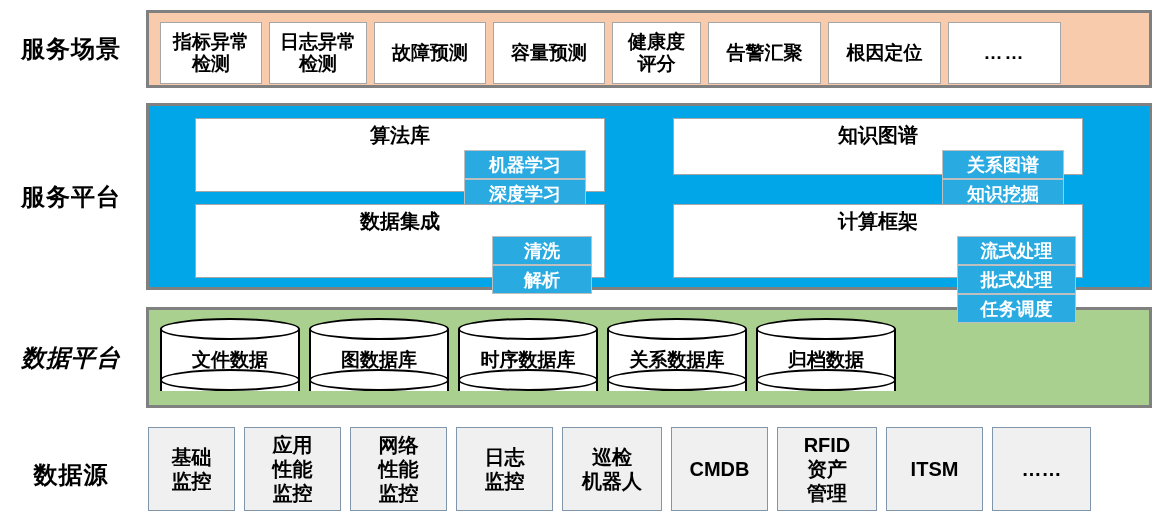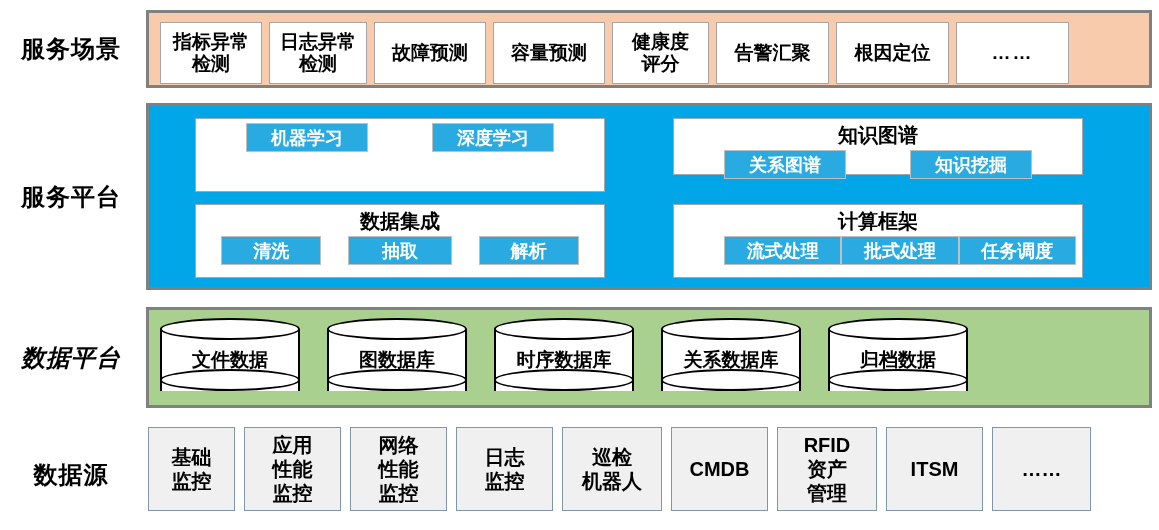--- a/index.html
+++ b/index.html
@@ -92,20 +92,21 @@
     font-size: 20px;
     color: #000000;
     margin-top: 5px;
     line-height: 1.1;
   }
   .chip-row {
     display: flex;
     justify-content: center;
     align-items: flex-end;
     margin-top: 4px;
+    flex-direction: column;
   }
   .chip {
     background: #29abe2;
     border: 1px solid #bfbfbf;
     box-sizing: border-box;
     color: #ffffff;
     font-weight: bold;
     font-size: 18px;
     height: 29px;
     display: flex;
@@ -121,21 +122,21 @@
     left: 160px;
     top: 318px;
     height: 84px;
     display: flex;
     align-items: center;
   }
   .cylinder {
     position: relative;
     width: 140px;
     height: 84px;
-    margin-right: 27px;
+    margin-right: 9px;
   }
   .cylinder:last-child { margin-right: 6px; }
   .cyl-body {
     position: absolute;
     left: 0;
     top: 11px;
     width: 140px;
     height: 62px;
     background: #ffffff;
     border-left: 2px solid #000000;
@@ -232,36 +233,37 @@
     <div class="card scene-box" style="width:98px">
       <span style="white-space:pre-line">日志异常
 检测</span>
     </div>
     <div class="card scene-box" style="width:112px">
       <span style="white-space:pre-line">故障预测</span>
     </div>
     <div class="card scene-box" style="width:112px">
       <span style="white-space:pre-line">容量预测</span>
     </div>
-    <div class="card scene-box" style="width:97px">
+    <div class="card scene-box" style="width:89px">
       <span style="white-space:pre-line">健康度
 评分</span>
     </div>
     <div class="card scene-box" style="width:113px">
       <span style="white-space:pre-line">告警汇聚</span>
     </div>
     <div class="card scene-box" style="width:113px">
       <span style="white-space:pre-line">根因定位</span>
     </div>
     <div class="card scene-box" style="width:113px">
       <span class="ellipsis">……</span>
     </div>
   </div>
 
   <div class="panel" style="left:195px; top:118px; width:410px; height:74px;">
+    <div class="panel-title">算法库</div>
     <div class="chip-row" style="justify-content:space-around; padding:0 18px;">
       <div class="chip" style="width:122px">
         <span>机器学习</span>
       </div>
       <div class="chip" style="width:122px">
         <span>深度学习</span>
       </div>
     </div>
   </div>
 
@@ -275,23 +277,20 @@
         <span>知识挖掘</span>
       </div>
     </div>
   </div>
 
   <div class="panel" style="left:195px; top:204px; width:410px; height:74px;">
     <div class="panel-title">数据集成</div>
     <div class="chip-row" style="justify-content:space-around; padding:0 12px;">
       <div class="chip" style="width:100px">
         <span>清洗</span>
-      </div>
-      <div class="chip" style="width:104px">
-        <span>抽取</span>
       </div>
       <div class="chip" style="width:100px">
         <span>解析</span>
       </div>
     </div>
   </div>
 
   <div class="panel" style="left:673px; top:204px; width:410px; height:74px;">
     <div class="panel-title">计算框架</div>
     <div class="chip-row" style="justify-content:space-around; padding:0 6px;margin-left:44px;">

